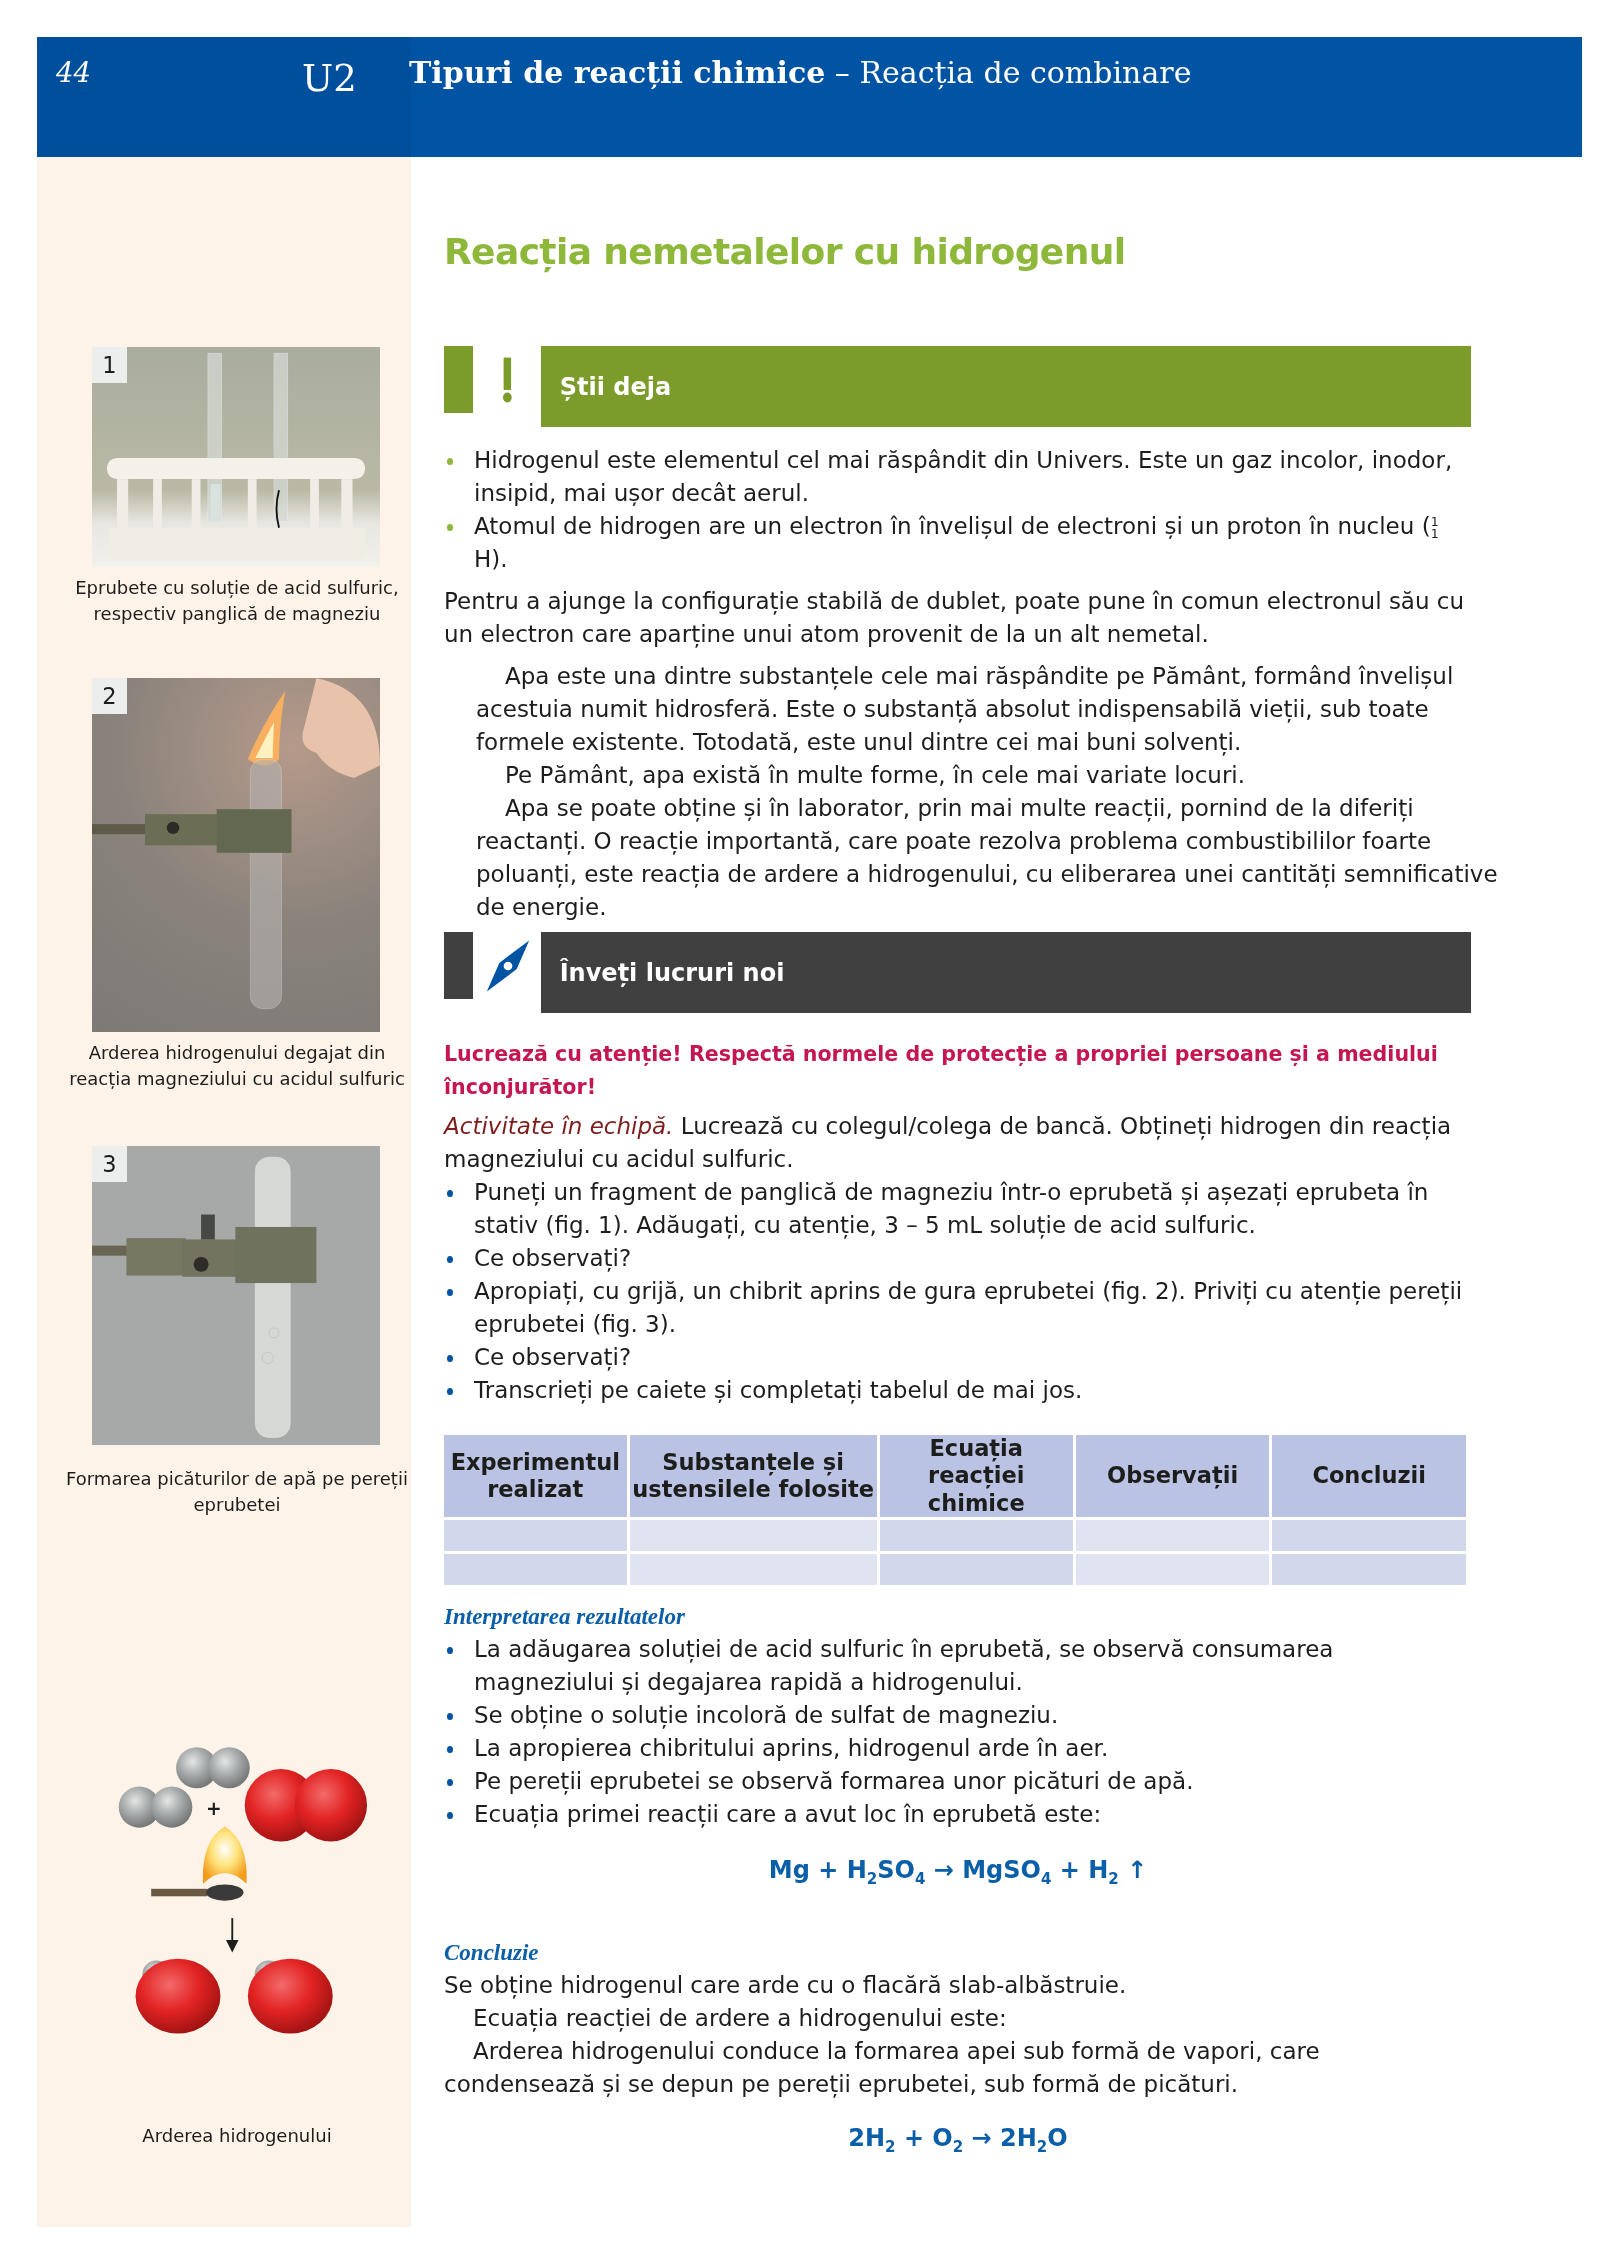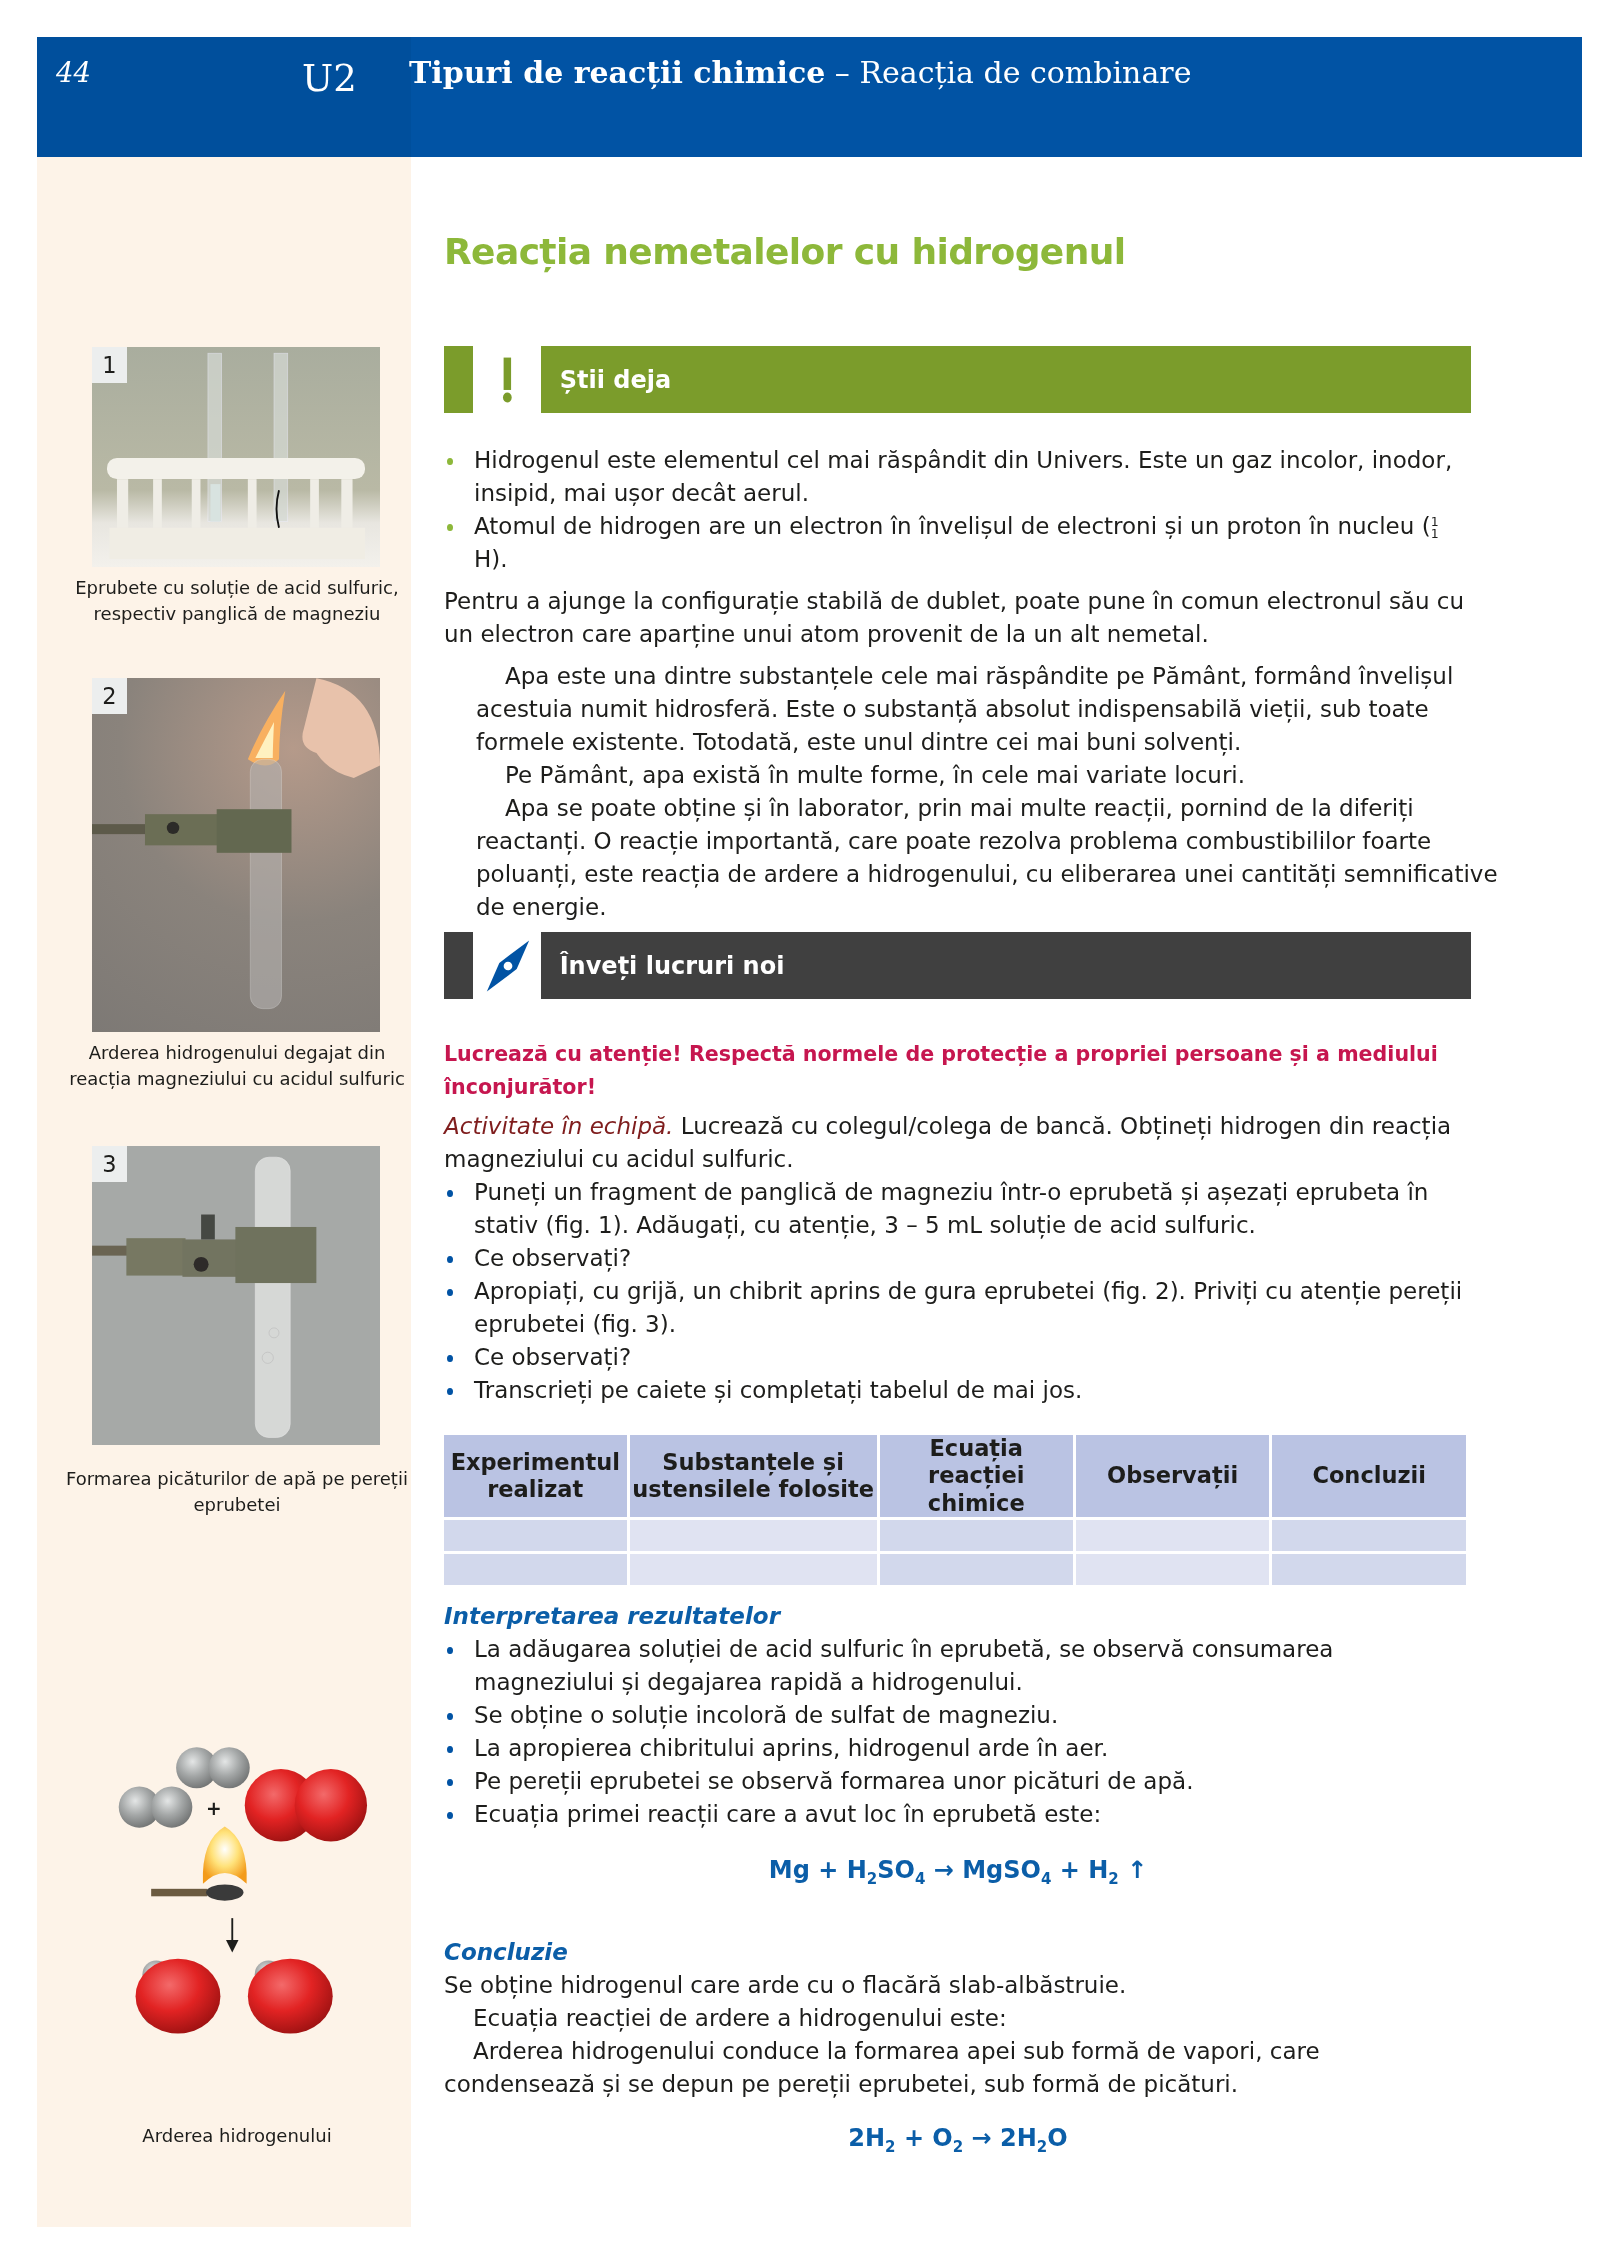--- a/index.html
+++ b/index.html
@@ -11,35 +11,35 @@
   .header-left { position: absolute; left: 0; top: 0; width: 374px; height: 120px; background: #004f9c; }
   .page-num { position: absolute; left: 56px; top: 57px; font-family: "DejaVu Serif", serif; font-size: 27.4px; color: #ffffff; font-style: italic; }
   .unit { position: absolute; left: 302px; top: 57px; font-family: "DejaVu Serif", serif; font-size: 37px; color: #ffffff; }
   .header-title { position: absolute; left: 409px; top: 55px; font-family: "DejaVu Serif", serif; font-size: 30px; color: #ffffff; white-space: nowrap; }
   .header-title b { font-weight: bold; }
   .page-title { position: absolute; left: 444px; top: 231px; font-size: 36px; font-weight: bold; color: #8db83a; letter-spacing: -0.6px; }
 
   .banner { position: absolute; left: 444px; width: 1028px; height: 67px; }
   .banner .strip { position: absolute; left: 0; top: 0; width: 29px; height: 67px; }
   .banner .icon-box { position: absolute; left: 29px; top: 0; width: 69px; height: 67px; display: flex; align-items: center; justify-content: center; }
-  .banner .bar { position: absolute; left: 97px; top: 0; width: 930px; height: 67px; display: flex; align-items: center; padding-left: 18.7px; }
+  .banner .bar { position: absolute; left: 97px; top: 0; width: 930px; height: 81px; display: flex; align-items: center; padding-left: 18.7px; }
   .banner .bar span { font-size: 24px; font-weight: bold; color: #ffffff; }
   .banner.green .strip, .banner.green .bar { background: #7b9c2b; }
   .banner.blue .strip, .banner.blue .bar { background: #404040; }
 
   .text { position: absolute; left: 444px; width: 1028px; font-size: 23px; line-height: 33px; color: #1d1d1b; }
   .bul { position: relative; padding-left: 30px; }
   .bul::before { content: ""; position: absolute; left: 2.5px; top: 13.7px; width: 6.2px; height: 7.5px; border-radius: 50%; }
   .bul.g::before { background: #8db83a; }
   .bul.b::before { background: #0153a4; }
   .indent { text-indent: 29px; }
   .sub-head { color: #0b5ea8; font-weight: bold; font-size: 23px; }
   .warn { color: #c6164f; font-weight: bold; font-size: 20.6px; }
   .ital-blue { color: #7f1d1d; font-style: italic; }
-  .ital-head { color: #0b5ea8; font-style: italic; font-weight: bold; font-size: 23px; }
+  .ital-head { color: #0b5ea8; font-style: italic; font-weight: bold; font-size: 23px; font-family: Liberation Serif, serif; }
   .eq { position: absolute; width: 1028px; left: 444px; text-align: center; color: #0b5ea8; font-weight: bold; font-size: 24px; }
   .eq sub { font-size: 15px; }
 
   table.exp { position: absolute; left: 444px; top: 1432px; width: 1028px; border-collapse: separate; border-spacing: 3.1px; margin-left: -3.1px; }
   table.exp th { background: #bac3e3; font-size: 22.5px; font-weight: bold; color: #1d1d1b; height: 62px; line-height: 27.4px; text-align: center; }
   table.exp td { height: 31px; }
   table.exp td.c1 { background: #d2d8ec; }
   table.exp td.c2 { background: #e0e3f2; }
 
   .fig { position: absolute; left: 92px; width: 288px; }

